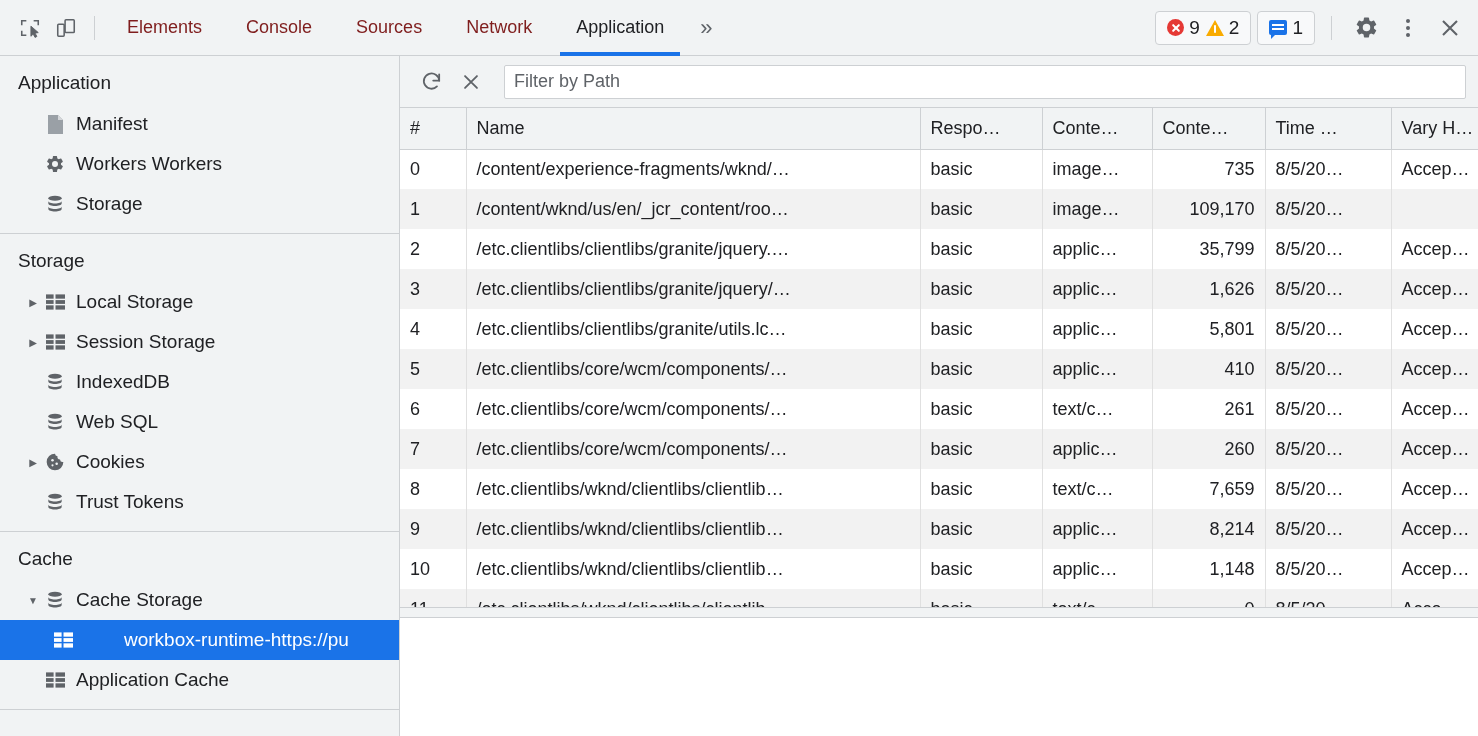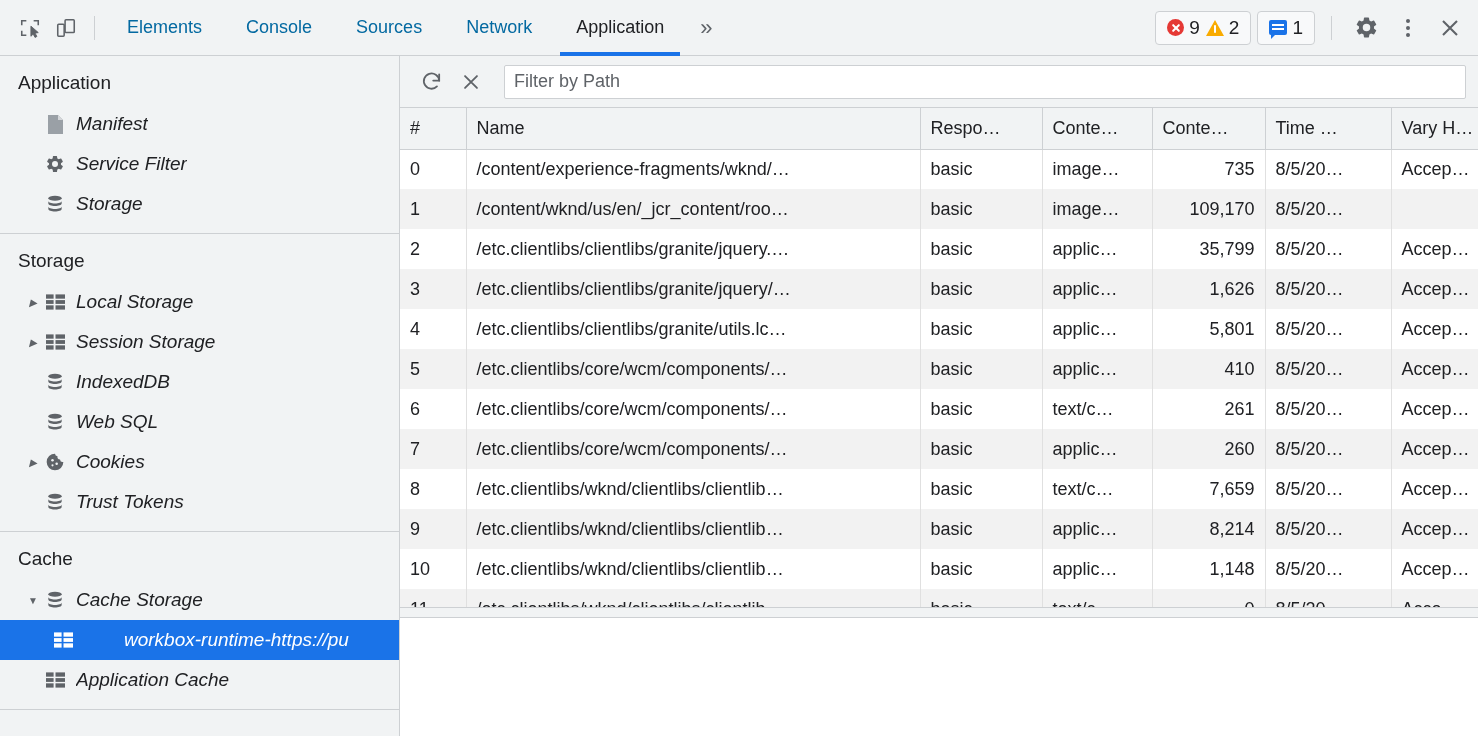--- a/index.html
+++ b/index.html
@@ -42,21 +42,21 @@
     height: 56px;
     flex: 1 1 auto;
     min-width: 0;
     overflow: hidden;
   }
   .dt-tab {
     display: flex;
     align-items: center;
     padding: 0 22px;
     font-size: 18px;
-    color: #0369a1;
+    color: #7f1d1d;
     cursor: pointer;
     position: relative;
     white-space: nowrap;
   }
   .dt-tab.active { color: #202124; }
   .dt-tab.active::after {
     content: "";
     position: absolute;
     left: 6px; right: 6px; bottom: 0;
     height: 4px;
@@ -169,21 +169,20 @@
   }
   .tree-row {
     display: flex;
     align-items: center;
     height: 40px;
     padding-left: 24px;
     font-size: 19px;
     color: #202124;
     cursor: pointer;
     white-space: nowrap;
-    font-style: italic;
   }
   .tree-row.indent-2 { padding-left: 24px; }
   .tree-row.indent-3 { padding-left: 50px; gap: 40px; }
   .tree-row.selected { background: #1a73e8; color: #ffffff; }
   .twisty {
     width: 18px; flex: 0 0 18px;
     display: flex; align-items: center; justify-content: center;
     color: #5f6368; font-size: 10px;
   }
   .twisty.empty { visibility: hidden; }
@@ -386,21 +385,21 @@
         <span class="tree-label">Manifest</span>
       </div>
 
       <div class="tree-row indent-2">
         <span class="twisty empty"></span>
         <span class="tree-ico">
           <svg width="20" height="20" viewBox="0 0 24 24" fill="#5f6368">
               <path d="M19.14 12.94a7.07 7.07 0 000-1.88l2.03-1.58a.5.5 0 00.12-.64l-1.92-3.32a.5.5 0 00-.6-.22l-2.39.96a7.03 7.03 0 00-1.62-.94l-.36-2.54a.5.5 0 00-.5-.42h-3.84a.5.5 0 00-.5.42l-.36 2.54c-.58.24-1.12.56-1.62.94l-2.39-.96a.5.5 0 00-.6.22L2.67 8.84a.5.5 0 00.12.64l2.03 1.58a7.07 7.07 0 000 1.88l-2.03 1.58a.5.5 0 00-.12.64l1.92 3.32c.13.22.39.3.6.22l2.39-.96c.5.38 1.04.7 1.62.94l.36 2.54c.04.24.25.42.5.42h3.84c.25 0 .46-.18.5-.42l.36-2.54c.58-.24 1.12-.56 1.62-.94l2.39.96c.21.08.47 0 .6-.22l1.92-3.32a.5.5 0 00-.12-.64l-2.03-1.58zM12 15.6A3.6 3.6 0 1112 8.4a3.6 3.6 0 010 7.2z"></path>
             </svg>
         </span>
-        <span class="tree-label">Service Filter</span>
+        <span class="tree-label">Workers Workers</span>
       </div>
 
       <div class="tree-row indent-2">
         <span class="twisty empty"></span>
         <span class="tree-ico">
           <svg width="20" height="20" viewBox="0 0 24 24" fill="#5f6368">
               <ellipse cx="12" cy="5" rx="8" ry="3"></ellipse>
               <path d="M4 8.5c0 1.66 3.58 3 8 3s8-1.34 8-3v3c0 1.66-3.58 3-8 3s-8-1.34-8-3z"></path>
               <path d="M4 15c0 1.66 3.58 3 8 3s8-1.34 8-3v3c0 1.66-3.58 3-8 3s-8-1.34-8-3z"></path>
             </svg>

